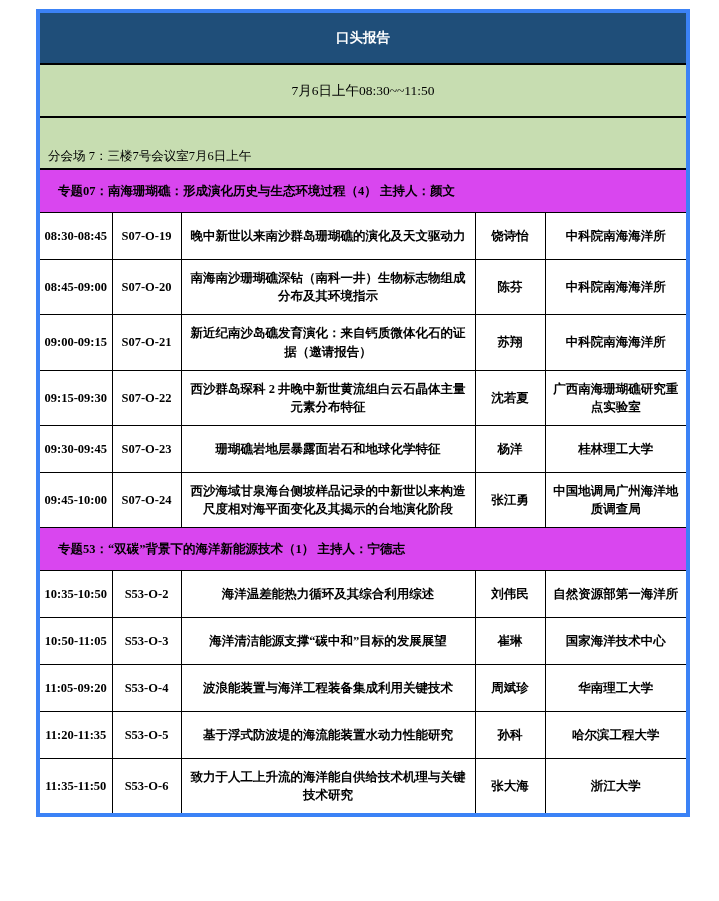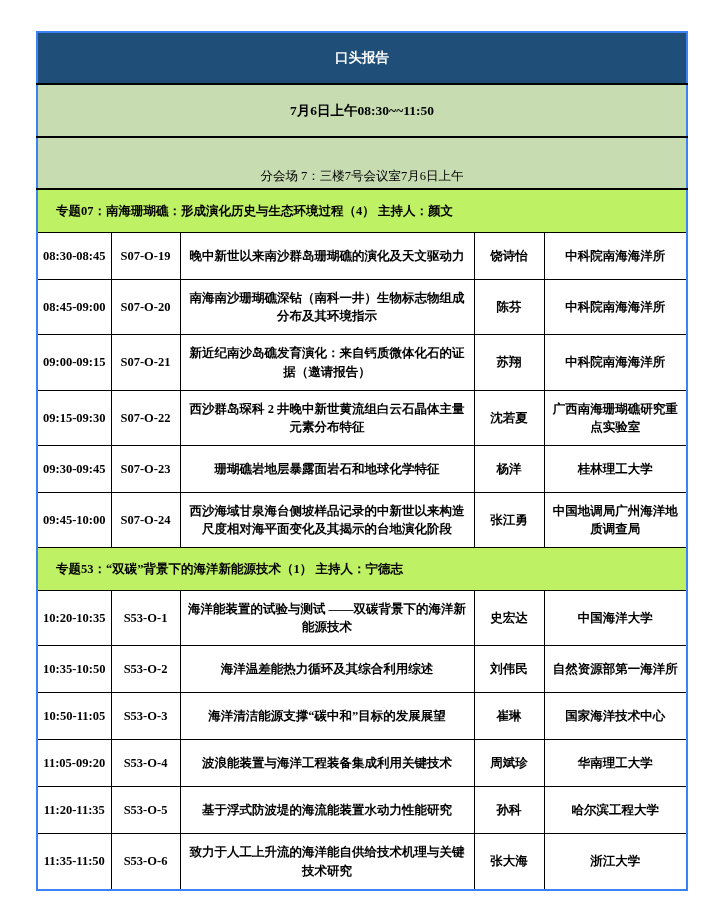--- a/index.html
+++ b/index.html
@@ -12,65 +12,65 @@
     width: 719px;
     height: 901px;
     background: #ffffff;
     font-family: "Liberation Serif", "DejaVu Serif", serif;
     color: #000000;
     overflow: hidden;
   }
   table.schedule {
     position: absolute;
     left: 36px;
-    top: 31px;
+    top: 9px;
     width: 650px;
     border-collapse: collapse;
     table-layout: fixed;
-    border: 2px solid #3b82f6;
+    border: 4px solid #3b82f6;
   }
   td {
     border: 1px solid #000000;
     text-align: center;
     vertical-align: middle;
     padding: 3px 4px;
     font-size: 12.5px;
     line-height: 1.45;
     word-break: break-all;
   }
   tr.title-row td {
     background: #1F4E79;
     color: #ffffff;
     font-weight: bold;
     font-size: 13.5px;
     height: 44px;
     border-bottom: 2px solid #000000;
   }
   tr.date-row td {
     background: #C7DDB1;
-    font-weight: bold;
+    font-weight: normal;
     font-size: 13.5px;
     height: 45px;
     border-bottom: 2px solid #000000;
   }
   tr.venue-row td {
     background: #C7DDB1;
     height: 43px;
     padding: 3px 8px;
     border-bottom: 2px solid #000000;
   }
   .venue-flex {
     display: flex;
-    justify-content: center;
+    justify-content: flex-start;
     align-items: center;
     width: 100%;
     margin-top: 26px;
   }
   tr.session-row td {
-    background: #bef264;
+    background: #d946ef;
     font-weight: bold;
     text-align: left;
     height: 36px;
     padding-left: 18px;
     border-bottom: 1.5px solid #000000;
     border-top: 1.5px solid #000000;
   }
   tr.break-row td {
     background: #D2D2D2;
     height: 40px;
@@ -158,27 +158,20 @@
           <td class="c-affiliation">中国地调局广州海洋地质调查局</td>
         </tr>
       </tbody>
     <tbody>
       <tr class="session-row">
         <td colspan="5">专题53：“双碳”背景下的海洋新能源技术（1）  主持人：宁德志</td>
       </tr>
     </tbody>
     <tbody class="rows">
         <tr>
-          <td class="c-time">10:20-10:35</td>
-          <td class="c-id">S53-O-1</td>
-          <td class="c-title">海洋能装置的试验与测试 ——双碳背景下的海洋新能源技术</td>
-          <td class="c-presenter">史宏达</td>
-          <td class="c-affiliation">中国海洋大学</td>
-        </tr>
-        <tr>
           <td class="c-time">10:35-10:50</td>
           <td class="c-id">S53-O-2</td>
           <td class="c-title">海洋温差能热力循环及其综合利用综述</td>
           <td class="c-presenter">刘伟民</td>
           <td class="c-affiliation">自然资源部第一海洋所</td>
         </tr>
         <tr>
           <td class="c-time">10:50-11:05</td>
           <td class="c-id">S53-O-3</td>
           <td class="c-title">海洋清洁能源支撑“碳中和”目标的发展展望</td>

